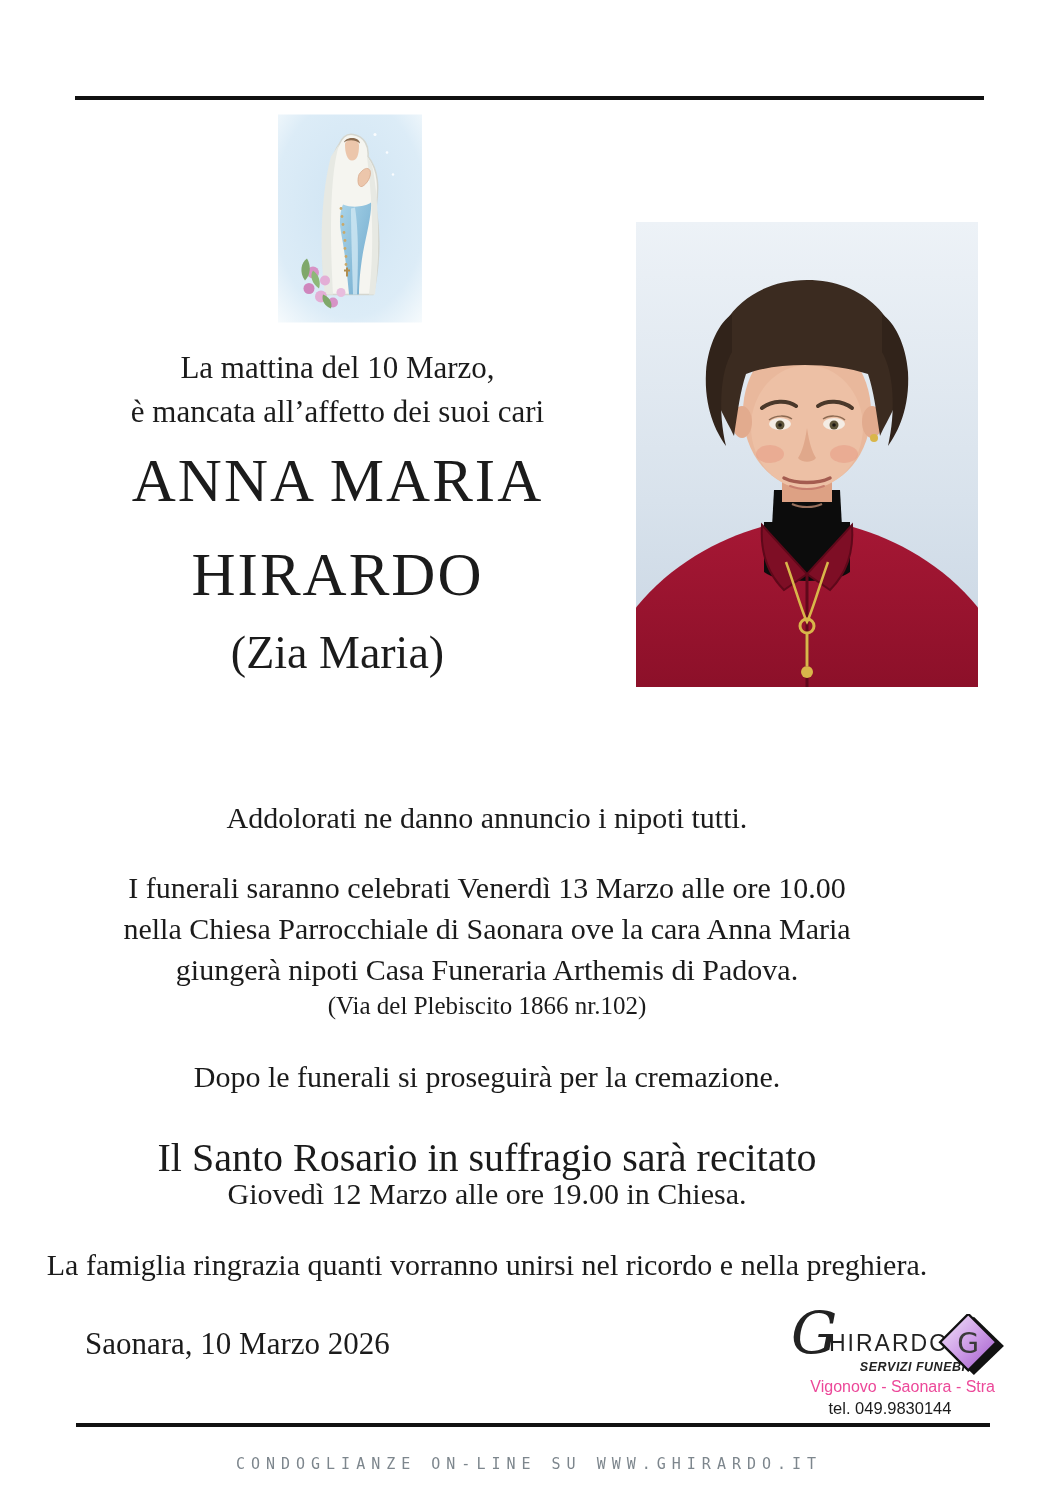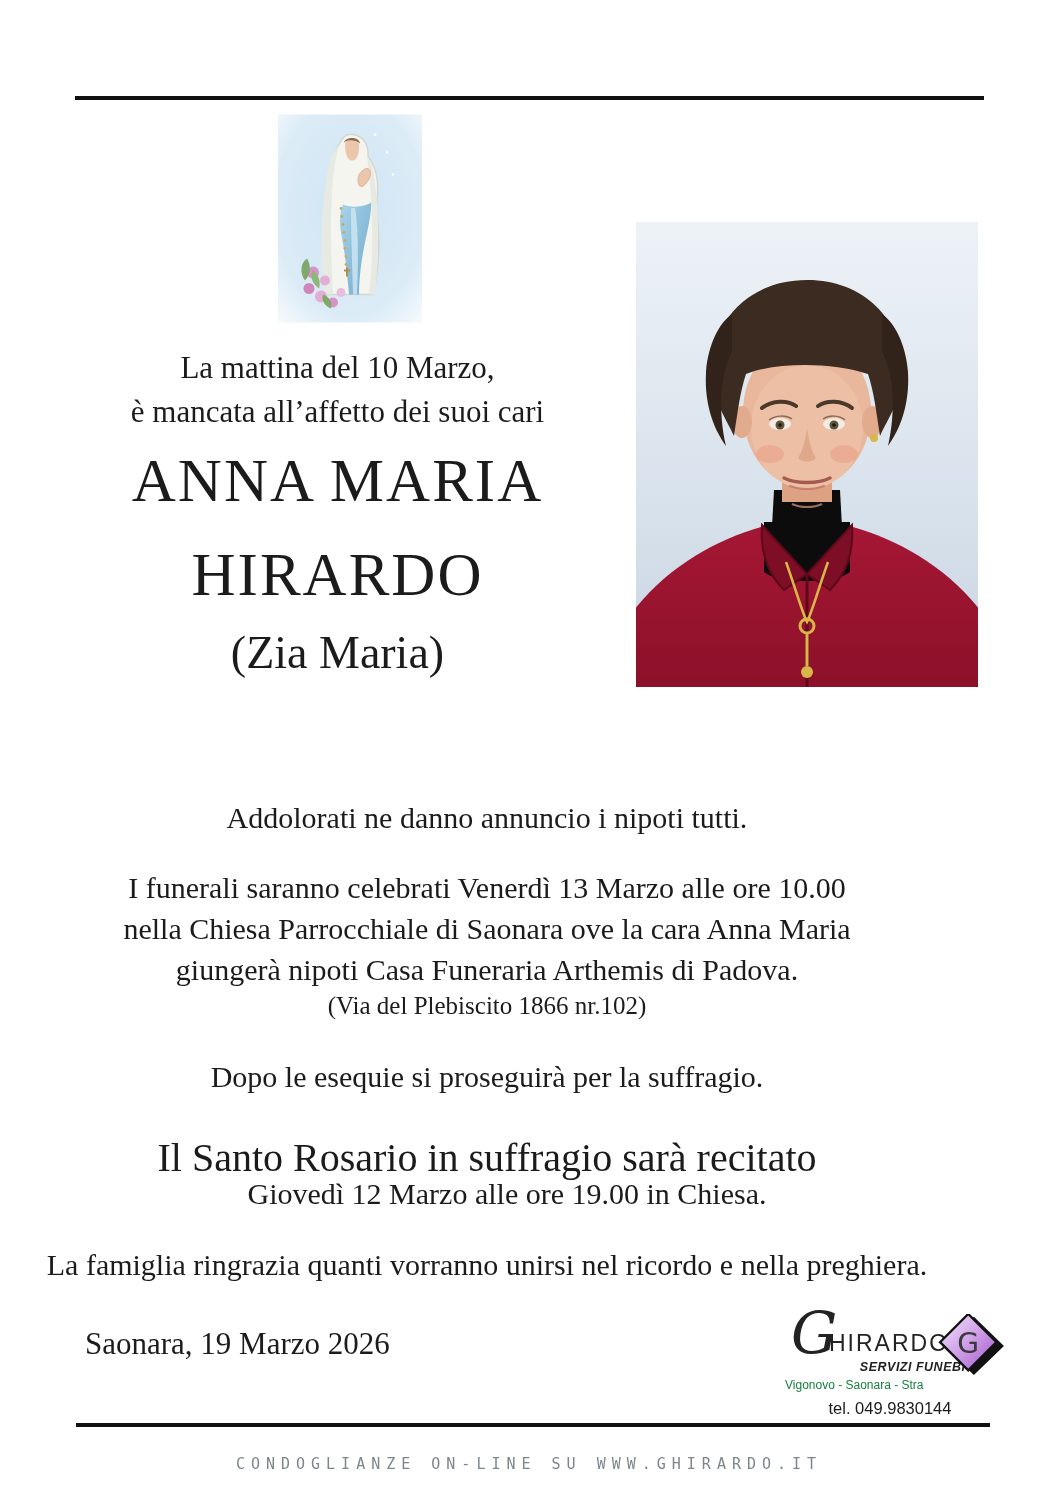--- a/index.html
+++ b/index.html
@@ -30,21 +30,21 @@
   .nick {top:606px;font-size:46px;}
   .age  {top:694px;font-size:27px;}
 
   .announce{top:781px;font-size:30px;}
   .fun1{top:851px;font-size:30px;}
   .fun2{top:892px;font-size:30px;}
   .fun3{top:933px;font-size:30px;}
   .addr{top:972px;font-size:25px;}
   .crem{top:1040px;font-size:30px;}
   .ros1{top:1114px;font-size:40px;}
-  .ros2{top:1157px;font-size:30px;padding-left:20px;}
+  .ros2{top:1157px;font-size:30px;}
   .thanks{top:1228px;font-size:30px;}
   .dateline{left:85px;top:1306px;font-size:31px;}
 
   .logo{position:absolute;left:785px;top:1290px;width:228px;height:108px;}
   .logo .scriptG{
     position:absolute;left:6px;top:-6px;
     font-family:"DejaVu Serif",serif;font-style:italic;
     font-size:58px;color:#222;line-height:1;
   }
   .logo .brand{
@@ -52,22 +52,22 @@
     font-family:"Liberation Sans",sans-serif;
     font-size:23px;letter-spacing:2px;color:#222;font-weight:500;
   }
   .logo .tagline{
     position:absolute;left:62px;top:50px;width:128px;text-align:right;
     font-family:"Liberation Sans",sans-serif;font-style:italic;font-weight:bold;
     font-size:12.5px;letter-spacing:0.5px;color:#222;
   }
   .logo .diamond{position:absolute;left:153px;top:4px;width:68px;height:62px;}
   .logo .locations{
-    position:absolute;left:0;top:68px;width:210px;text-align:left;
-    font-family:"Liberation Sans",sans-serif;font-size:12px;color:#15803d;
+    position:absolute;left:0;top:68px;width:210px;text-align:right;
+    font-family:"Liberation Sans",sans-serif;font-size:16px;color:#ec4899;
   }
   .logo .phone{
     position:absolute;left:0;top:89px;width:210px;text-align:center;
     font-family:"Liberation Sans",sans-serif;font-size:16.5px;color:#1b1b1b;
   }
 
   .footer{
     position:absolute;left:0;top:1435px;width:1058px;text-align:center;
     font-family:"DejaVu Sans Mono",monospace;
     font-size:15px;letter-spacing:6px;color:#7d868d;
@@ -214,25 +214,25 @@
   <div class="txt leftcol intro2">è mancata all’affetto dei suoi cari</div>
   <div class="txt leftcol name1">ANNA MARIA</div>
   <div class="txt leftcol name2">HIRARDO</div>
   <div class="txt leftcol nick">(Zia Maria)</div>
 
   <div class="txt fullw announce">Addolorati ne danno annuncio i nipoti tutti.</div>
   <div class="txt fullw fun1">I funerali saranno celebrati Venerdì 13 Marzo alle ore 10.00</div>
   <div class="txt fullw fun2">nella Chiesa Parrocchiale di Saonara ove la cara Anna Maria</div>
   <div class="txt fullw fun3">giungerà nipoti Casa Funeraria Arthemis di Padova.</div>
   <div class="txt fullw addr">(Via del Plebiscito 1866 nr.102)</div>
-  <div class="txt fullw crem">Dopo le esequie si proseguirà per la suffragio.</div>
+  <div class="txt fullw crem">Dopo le funerali si proseguirà per la cremazione.</div>
   <div class="txt fullw ros1">Il Santo Rosario in suffragio sarà recitato</div>
   <div class="txt fullw ros2">Giovedì 12 Marzo alle ore 19.00 in Chiesa.</div>
   <div class="txt fullw thanks">La famiglia ringrazia quanti vorranno unirsi nel ricordo e nella preghiera.</div>
-  <div class="txt dateline">Saonara, 19 Marzo 2026</div>
+  <div class="txt dateline">Saonara, 10 Marzo 2026</div>
 
   <div class="logo">
     <span class="scriptG">G</span>
     <span class="brand">HIRARDO</span>
     <span class="tagline">SERVIZI FUNEBRI</span>
     <span class="diamond">
       <svg viewBox="0 0 70 66" width="68" height="62">
         <defs>
           <linearGradient id="pg" x1="0" y1="0" x2="1" y2="1">
             <stop offset="0%" stop-color="#f4e8fb"></stop>

